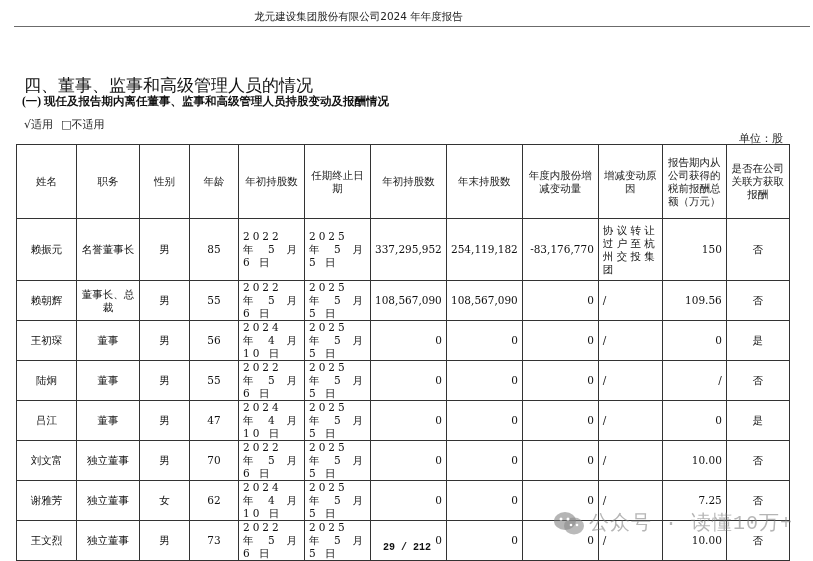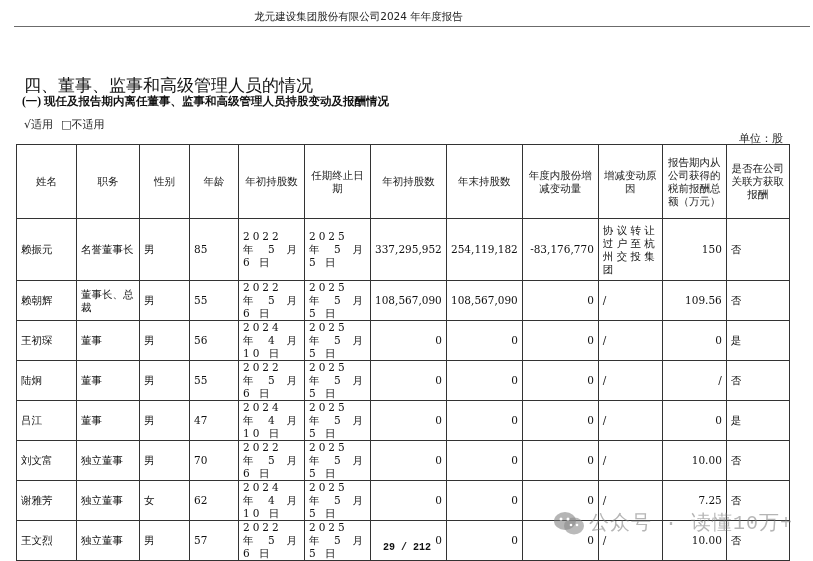--- a/index.html
+++ b/index.html
@@ -37,21 +37,21 @@
       position: absolute; left: 16px; top: 144px;
       border-collapse: collapse; table-layout: fixed;
       font-size: 10.5px;
     }
     table.data th, table.data td {
       border: 1px solid #333; padding: 0 4px; vertical-align: middle;
       line-height: 13px; overflow: hidden;
     }
     table.data th { font-weight: normal; text-align: center; color: #222; }
     table.data td.num { text-align: right; }
-    table.data td.left { text-align: left; }
+    table.data td.left { text-align: center; }
     table.data td.justify { text-align: justify; text-align-last: left; letter-spacing: 3px; }
     .page-number {
       position: absolute; left: 383px; top: 542px; font-size: 10px; font-weight: bold;
       font-family: Liberation Mono, monospace;
     }
     .watermark {
       position: absolute; left: 553px; top: 509px; display: flex; align-items: center;
       color: rgba(120,120,120,0.55); font-size: 20px;
       font-family: Liberation Mono, monospace; letter-spacing: 1px;
       pointer-events: none;
@@ -207,21 +207,21 @@
         <td class="num">0</td>
         <td class="num">0</td>
         <td class="justify">/</td>
         <td class="num">7.25</td>
         <td class="left">否</td>
       </tr>
       <tr style="height: 30px;">
         <td class="left">王文烈</td>
         <td class="left">独立董事</td>
         <td class="left">男</td>
-        <td class="left">57</td>
+        <td class="left">73</td>
         <td class="justify">2022 年 5 月 6 日</td>
         <td class="justify">2025 年 5 月 5 日</td>
         <td class="num">0</td>
         <td class="num">0</td>
         <td class="num">0</td>
         <td class="justify">/</td>
         <td class="num">10.00</td>
         <td class="left">否</td>
       </tr>
       <tr style="height: 30px;">

